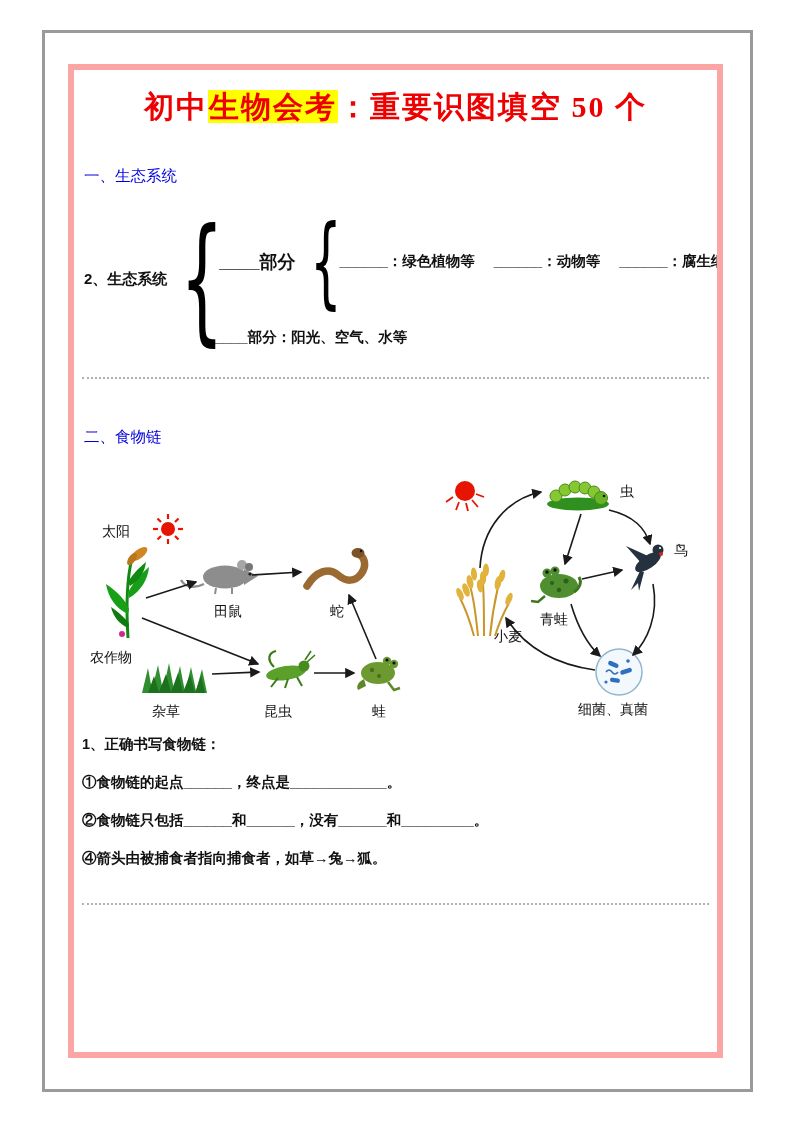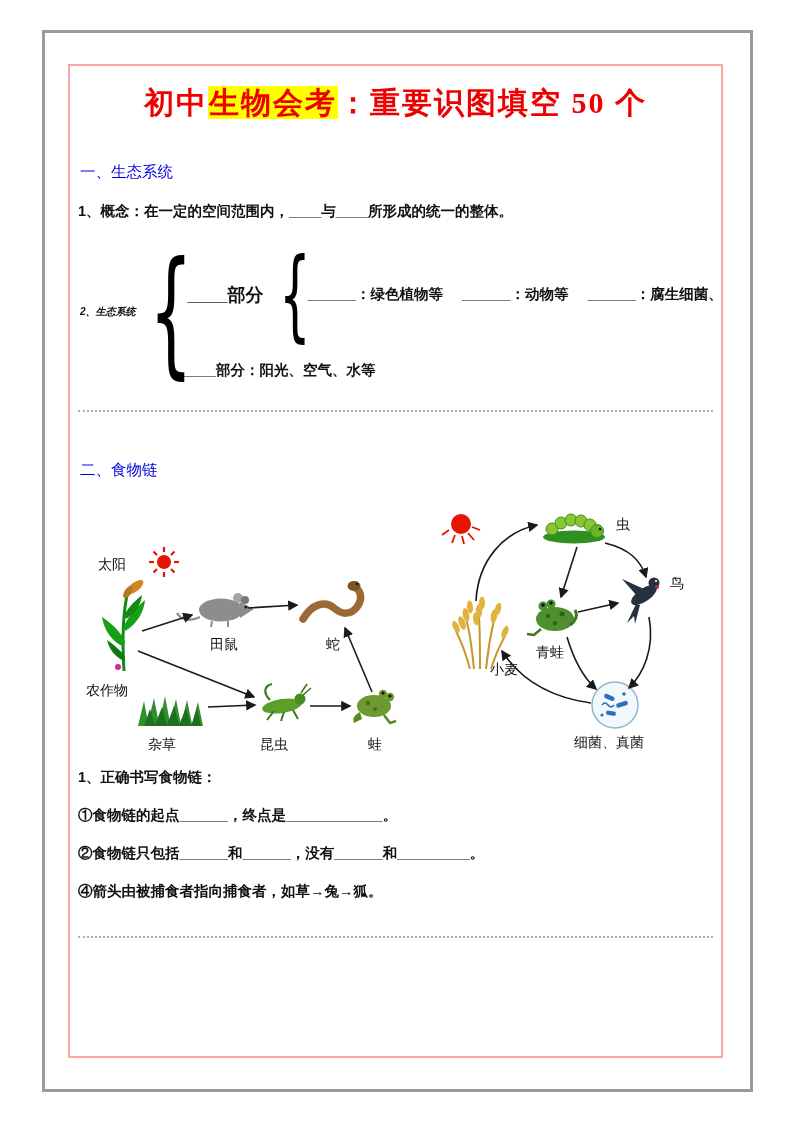--- a/index.html
+++ b/index.html
@@ -6,38 +6,38 @@
   body {
     width:793px; height:1122px; background:#ffffff; position:relative;
     font-family:"Liberation Sans", sans-serif; color:#111;
   }
   .outer-frame {
     position:absolute; left:42px; top:30px; width:711px; height:1062px;
     border:3px solid #9a9a9a; background:#fff;
   }
   .inner-frame {
     position:absolute; left:23px; top:31px; width:655px; height:994px;
-    border:2px solid #fca5a5; padding:0 8px; overflow:hidden;
+    border:6px solid #fca5a5; padding:0 8px; overflow:hidden;
   }
   .title {
     margin-top:16px; text-align:center;
     font-family:"Liberation Serif", serif; font-weight:bold;
     font-size:30px; line-height:42px; color:#ee0000; letter-spacing:2px;
   }
   .title mark { background:#ffff00; color:#ee0000; padding:0 1px; }
   .sec-heading {
     margin:38px 0 0 2px; font-size:15.5px; font-weight:normal; color:#0000dd;
   }
   .sec-heading.second { margin-top:48px; }
   .body-line {
     margin:20px 0 0 0; font-size:14.5px; line-height:17px; font-weight:bold; color:#111;
   }
   
   .brace-diagram { display:flex; align-items:center; margin:16px 0 0 2px; height:152px; }
-  .bd-root { font-size:10px; font-weight:bold; white-space:nowrap;font-style:italic; }
+  .bd-root { font-size:15px; font-weight:bold; white-space:nowrap; }
   .brace {
     display:inline-block; text-align:center; width:28px; line-height:1;
     font-family:"DejaVu Sans", sans-serif; font-weight:400; color:#000;
     transform:scaleX(0.5);
   }
   .b-big { font-size:138px; height:138px; margin:0 6px; }
   .b-med { font-size:100px; height:100px; margin:0 8px; }
   .bd-col-outer { display:flex; flex-direction:column; }
   .bd-row { display:flex; align-items:center; }
   .bd-part { font-size:18px; font-weight:bold; margin-left:12px; white-space:nowrap; }
@@ -56,21 +56,20 @@
 </head>
 <body>
 
 <div class="outer-frame">
   <div class="inner-frame">
 
     <h1 class="title"><span>初中</span><mark>生物会考</mark><span>：重要识图填空 50 个</span></h1>
 
     <div class="sec-heading">一、生态系统</div>
 
-    <p class="body-line">1、概念：在一定的空间范围内，____与____所形成的统一的整体。</p>
 
     <div class="brace-diagram">
       <span class="bd-root">2、生态系统</span>
       <span class="brace b-big">{</span>
       <div class="bd-col-outer">
         <div class="bd-row">
           <span class="bd-part">____部分</span>
           <span class="brace b-med">{</span>
           <div class="bd-col-inner">
             <span>______：绿色植物等</span>

